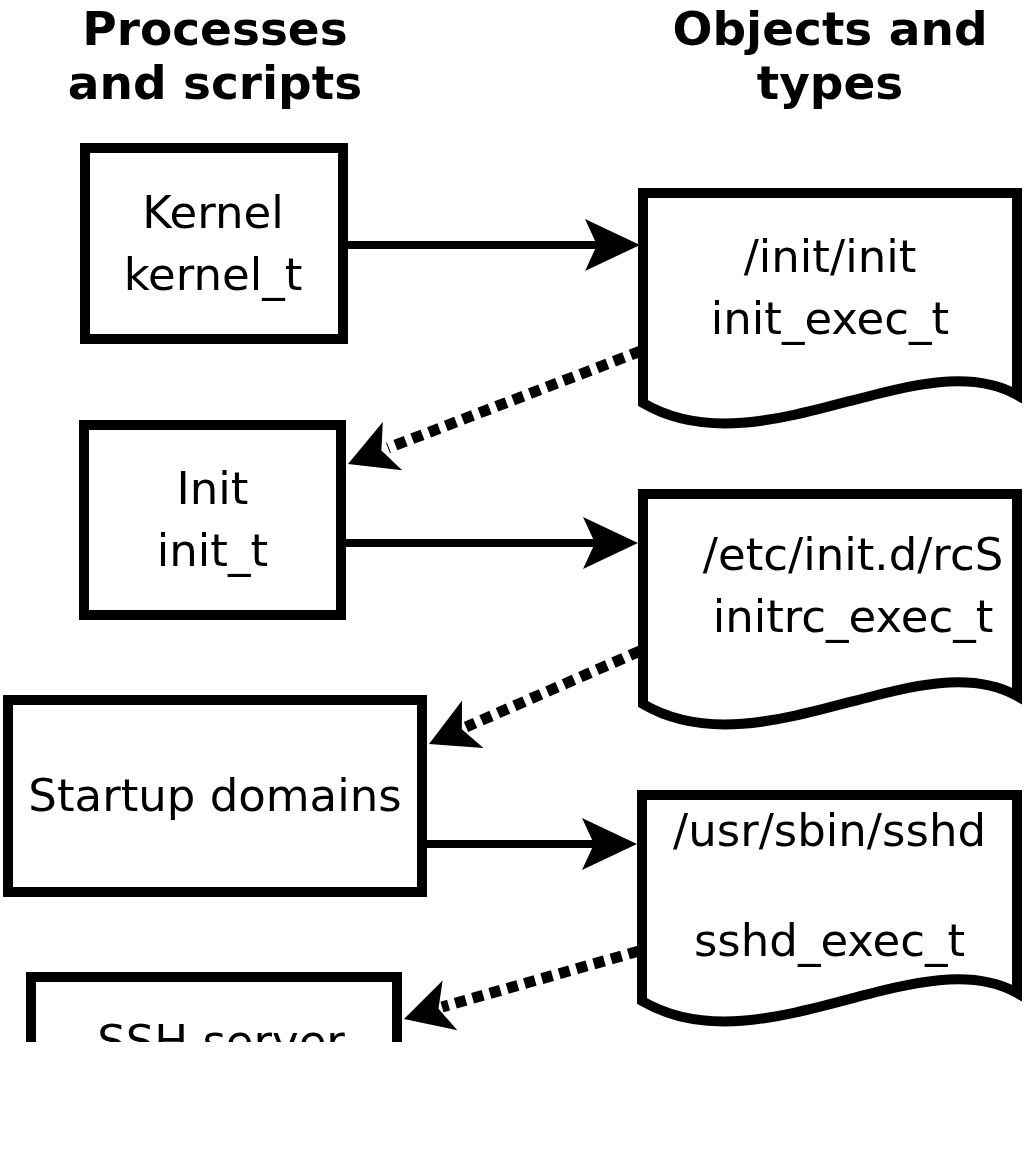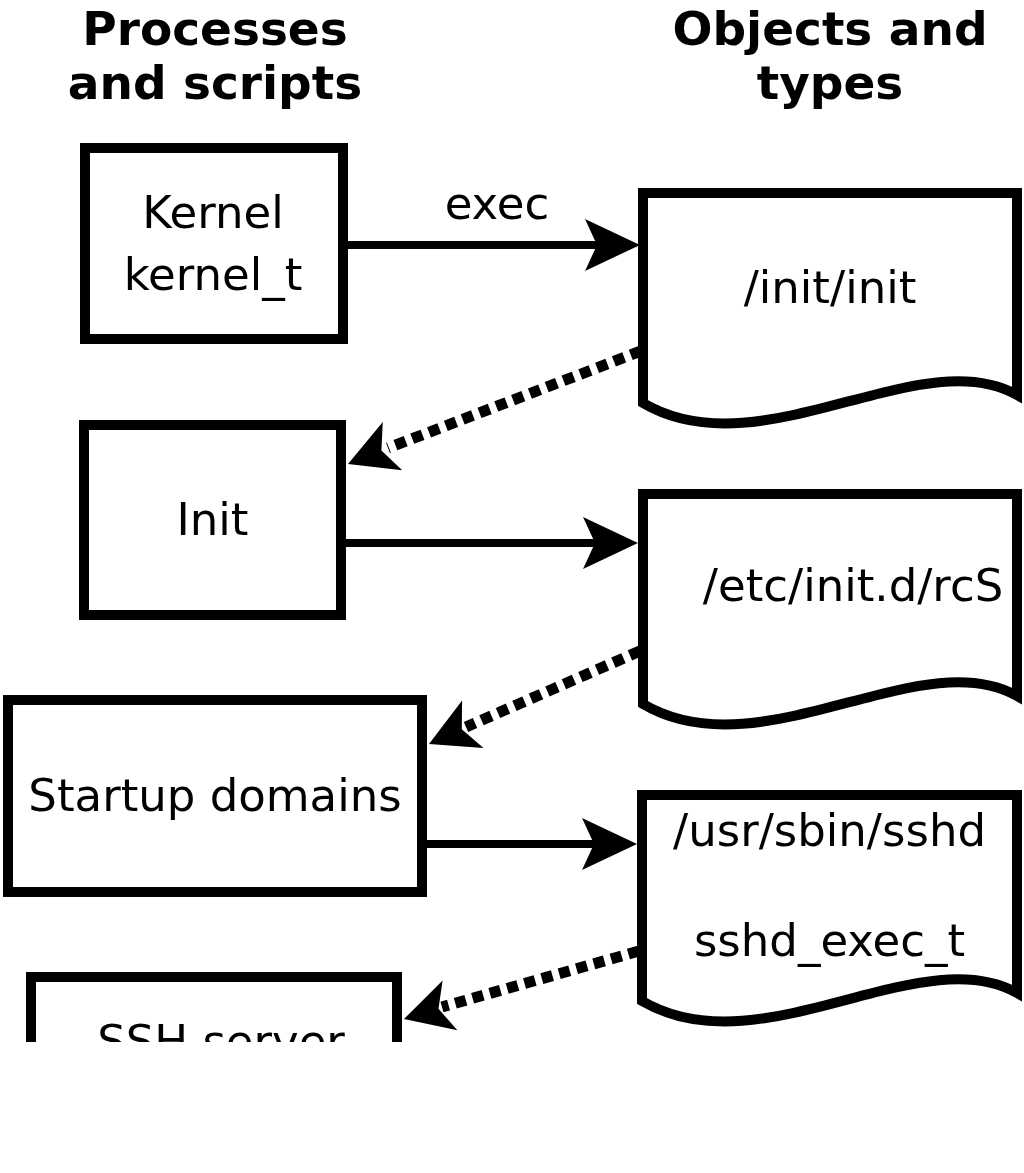--- a/index.html
+++ b/index.html
@@ -90,41 +90,43 @@
 
   <div class="header" style="left:15px; top:2px; width:400px;">
     <span class="hline">Processes</span>
     <span class="hline">and scripts</span>
   </div>
   <div class="header" style="left:630px; top:2px; width:400px;">
     <span class="hline">Objects and</span>
     <span class="hline">types</span>
   </div>
 
-  <div class="edge-label" style="left:417px; top:180px; width:160px;">exec</div>
 
   <div class="node-label" style="left:70px; top:143px; width:268px; height:201px;margin-left:9px;">
     <span>Kernel</span>
     <span>kernel_t</span>
   </div>
   <div class="node-label" style="left:79px; top:420px; width:267px; height:200px;">
     <span>Init</span>
+    <span>init_t</span>
   </div>
   <div class="node-label" style="left:3px; top:695px; width:424px; height:202px;">
     <span>Startup domains</span>
   </div>
   <div class="node-label" style="left:33px; top:972px; width:376px; height:202px;">
     <span>SSH server</span>
     <span>sshd_t</span>
   </div>
 
   <div class="node-label" style="left:643px; top:193px; width:374px; height:190px;">
     <span>/init/init</span>
+    <span>init_exec_t</span>
   </div>
   <div class="node-label" style="left:666px; top:494px; width:374px; height:184px;">
     <span>/etc/init.d/rcS</span>
+    <span>initrc_exec_t</span>
   </div>
   <div class="node-label" style="left:642px; top:795px; width:375px; height:182px;gap:48px;">
     <span>/usr/sbin/sshd</span>
     <span>sshd_exec_t</span>
   </div>
 
 </div>
 
 </body></html>

